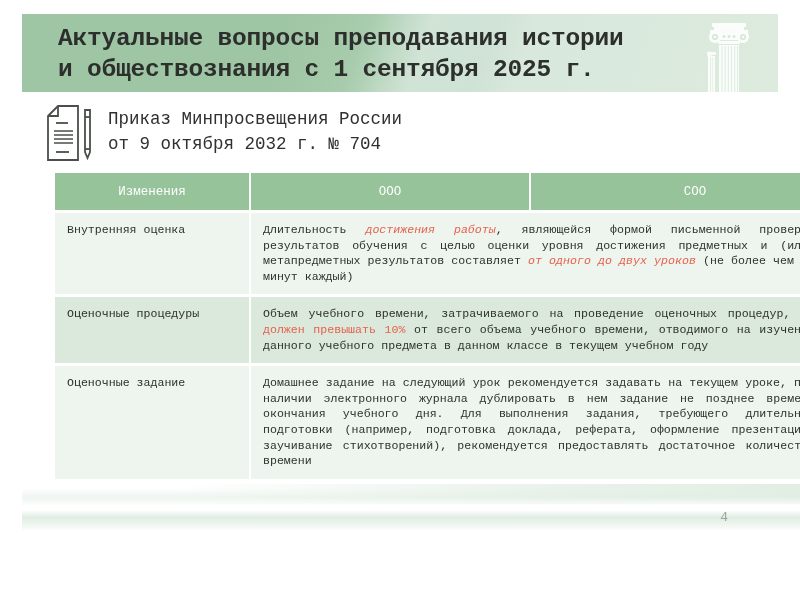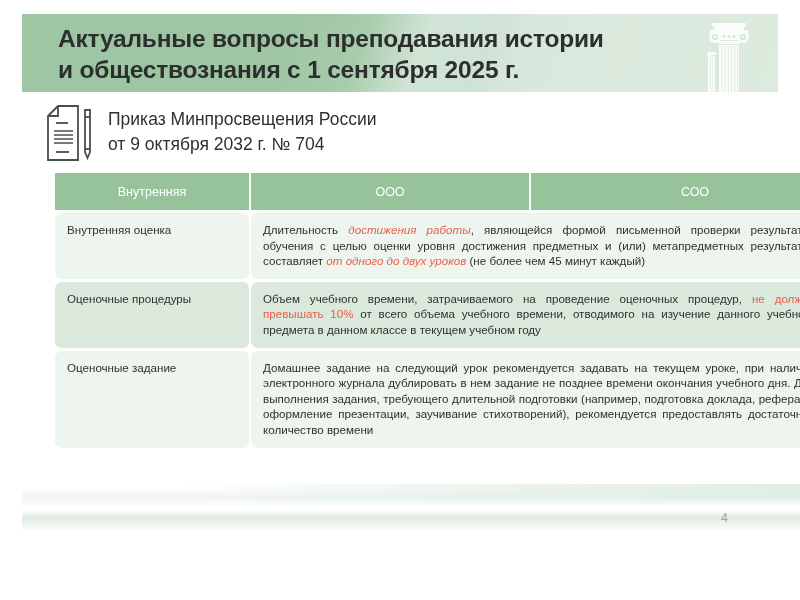--- a/index.html
+++ b/index.html
@@ -6,20 +6,21 @@
   body{
     width:800px;height:600px;
     background:#ffffff;
     font-family:"Liberation Sans","DejaVu Sans",sans-serif;
     overflow:hidden;
   }
   .slide{
     position:relative;
     width:760px;height:600px;
     background:#ffffff;
+    font-family:Liberation Mono, monospace;
   }
 
   
   .title-banner{
     position:absolute;
     left:22px;top:14px;
     width:756px;height:78px;
     background:linear-gradient(108deg,
        #9ec5a4 0%,
        #9ec5a4 34%,
@@ -99,21 +100,20 @@
   table.data th.col-ooo{width:266px;}
   table.data th.col-soo{width:252px;padding-left:38px;}
 
   table.data td{
     font-size:11.6px;
     line-height:15.6px;
     color:#2e322e;
     vertical-align:top;
     padding:9px 12px 10px 12px;
     border-right:2px solid #ffffff;
-    border-radius:7px;
   }
   table.data td:last-child{border-right:none;}
   td.label-cell{
     width:182px;
     white-space:nowrap;
   }
   td.body-cell{
     text-align:justify;
     text-justify:inter-word;
   }
@@ -221,21 +221,21 @@
     </g>
   </svg>
 
   <div class="subtitle">Приказ Минпросвещения России
 от 9 октября 2032 г. № 704</div>
 
   <div class="table-wrap">
     <table class="data">
       <thead>
         <tr>
-          <th class="col-changes">Внутренняя</th>
+          <th class="col-changes">Изменения</th>
           <th class="col-ooo">ООО</th>
           <th class="col-soo">СОО</th>
         </tr>
       </thead>
       <tbody>
         <tr class="spacer">
             <td colspan="3"></td>
           </tr>
 
         <tr class="row-a">

